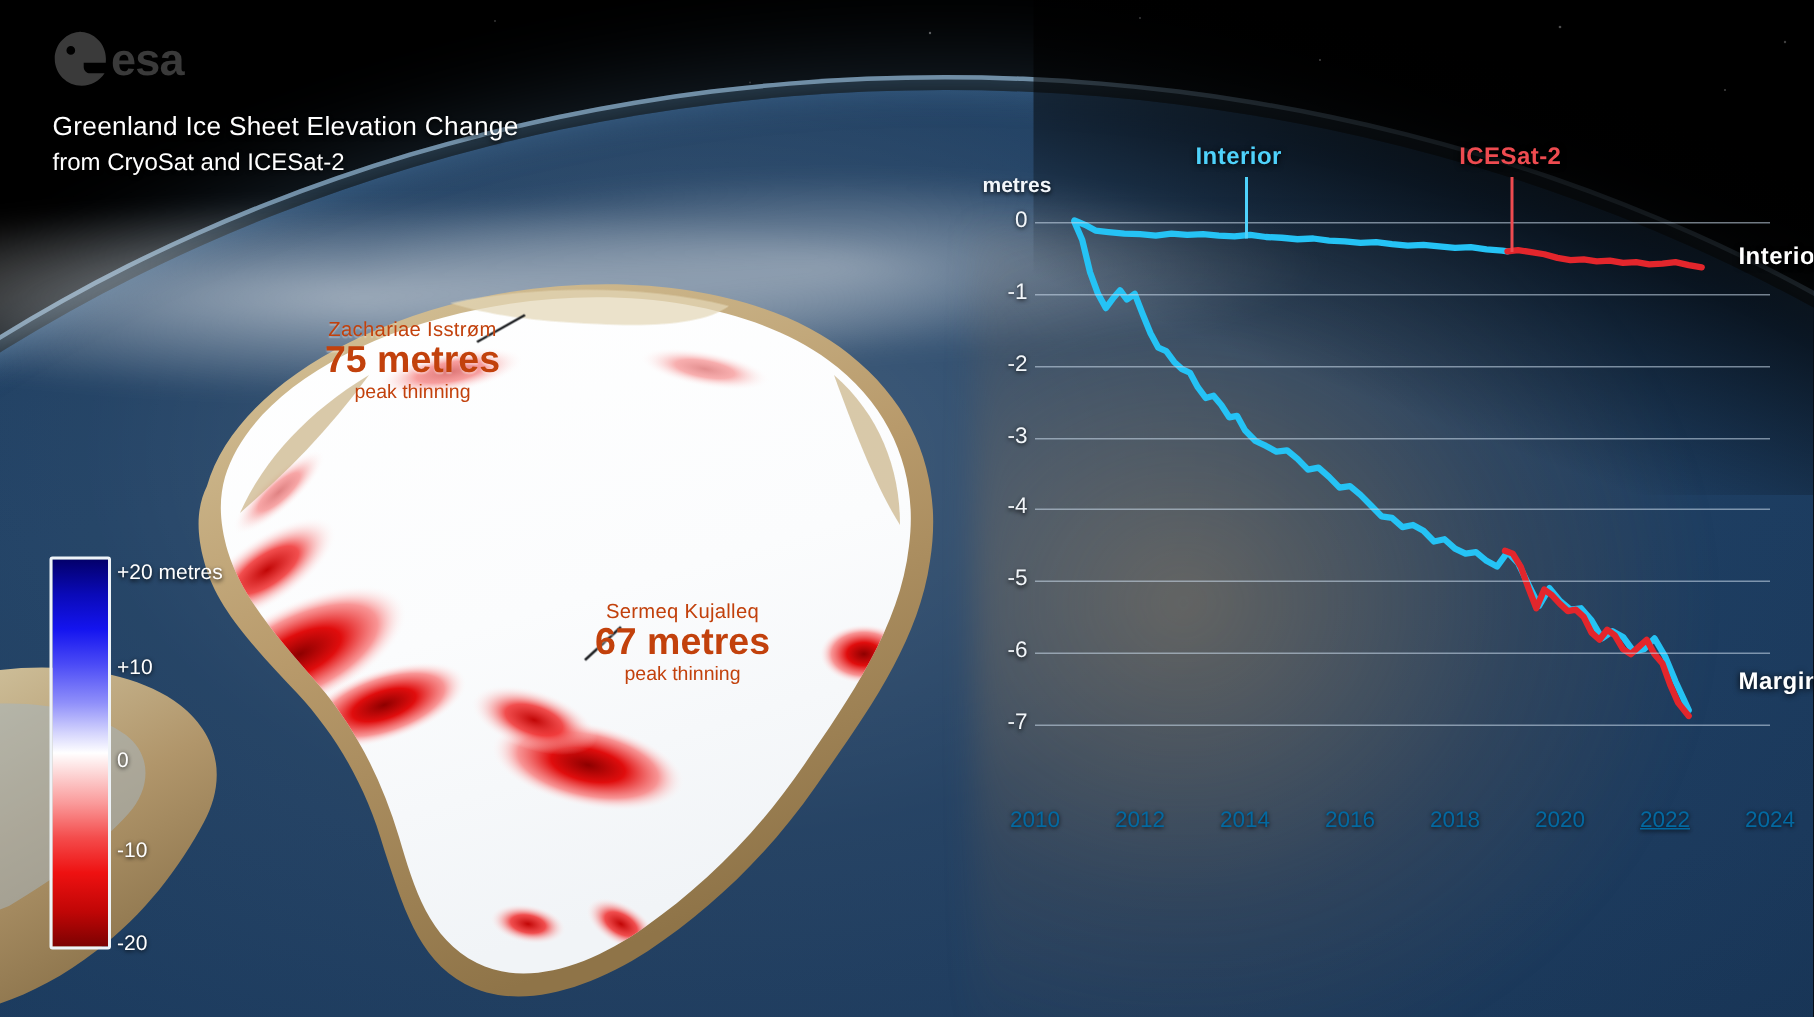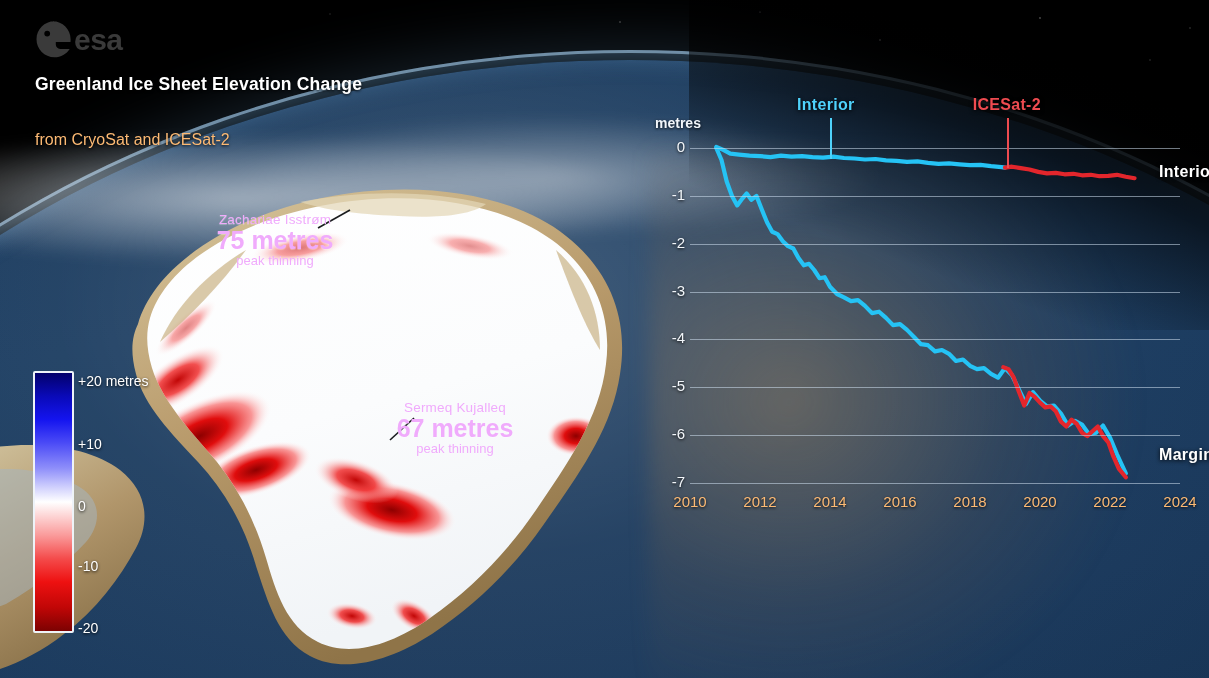--- a/index.html
+++ b/index.html
@@ -33,48 +33,48 @@
   }
   .nightshade{
     position:absolute;right:0;top:0;width:520px;height:330px;
     background:linear-gradient(200deg, rgba(0,0,0,.95) 30%, rgba(0,0,0,0) 72%);
     pointer-events:none;
   }
   .starfield{position:absolute;inset:0;opacity:.5;pointer-events:none;}
 
   
   .logo{position:absolute;left:34px;top:19px;width:112px;height:42px;}
-  .title{position:absolute;left:35px;top:74px;color:#fff;font-weight:bold;font-size:17.5px;letter-spacing:.2px;
+  .title{position:absolute;left:35px;top:74px;color:#fff;font-weight:normal;font-size:17.5px;letter-spacing:.2px;
          text-shadow:0 1px 3px rgba(0,0,0,.9);}
-  .subtitle{position:absolute;left:35px;top:100px;color:#fdba74;font-size:16px;font-weight:400;
-            text-shadow:0 1px 3px rgba(0,0,0,.9);margin-top:31px;}
+  .subtitle{position:absolute;left:35px;top:100px;color:#ffffff;font-size:16px;font-weight:400;
+            text-shadow:0 1px 3px rgba(0,0,0,.9);}
 
   
   .mapwrap{position:absolute;left:0;top:118px;width:690px;height:560px;}
-  .annot{position:absolute;color:#f0abfc;text-align:center;text-shadow:0 1px 1px rgba(255,255,255,.35);}
+  .annot{position:absolute;color:#c2410c;text-align:center;text-shadow:0 1px 1px rgba(255,255,255,.35);}
   .annot .name{font-size:13.5px;letter-spacing:.2px;}
   .annot .val{font-size:25px;font-weight:bold;margin-top:-1px;}
   .annot .sub{font-size:13px;margin-top:-2px;}
 
   
   .cbar{position:absolute;left:33px;top:371px;width:37px;height:258px;border:2px solid #eef3f8;border-radius:2px;
         background:linear-gradient(to bottom,
           #03006b 0%, #0a0ab8 9%, #1414ef 18%, #4a4af6 27%, #8f8ffa 37%,
           #d6d6fd 45%, #ffffff 50%, #fdd8d8 55%, #fa9a9a 63%,
           #f44b4b 72%, #ee1111 81%, #c00606 91%, #7c0202 100%);}
   .cbar-lbl{position:absolute;color:#fff;font-size:14px;text-shadow:0 1px 3px rgba(0,0,0,.9);}
 
   
   .chart{position:absolute;left:655px;top:110px;width:554px;height:410px;}
   .grid-line{position:absolute;left:35px;width:490px;height:1px;background:rgba(205,222,238,.55);}
   .ytick{position:absolute;left:0;width:30px;text-align:right;color:#f2f6fa;font-size:15px;
          text-shadow:0 1px 3px rgba(0,0,0,.85);}
   .ylab{position:absolute;color:#f2f6fa;font-size:14px;text-shadow:0 1px 3px rgba(0,0,0,.85);}
-  .xtick{position:absolute;color:#fdba74;font-size:15px;text-align:center;width:56px;
-         text-shadow:0 1px 3px rgba(0,0,0,.85);}
+  .xtick{position:absolute;color:#0369a1;font-size:15px;text-align:center;width:56px;
+         text-shadow:0 1px 3px rgba(0,0,0,.85);margin-top:45px;}
   .series-lbl{position:absolute;font-size:16px;font-weight:bold;letter-spacing:.3px;
               text-shadow:0 1px 4px rgba(0,0,0,.95);}
   .pointer{position:absolute;width:2px;}
   .endlabel{position:absolute;color:#fff;font-size:16px;font-weight:bold;letter-spacing:.3px;
             text-shadow:0 1px 4px rgba(0,0,0,.95);}
   svg{display:block;overflow:visible;}
 </style>
 </head>
 <body>
 
@@ -241,21 +241,21 @@
         <div class="ytick" style="top: 315.143px;">-6</div>
         <div class="ytick" style="top: 363px;">-7</div>
       </div>
     <div id="xticklayer">
         <div class="xtick" style="left: 7px; top: 383px;">2010</div>
         <div class="xtick" style="left: 77px; top: 383px;">2012</div>
         <div class="xtick" style="left: 147px; top: 383px;">2014</div>
         <div class="xtick" style="left: 217px; top: 383px;">2016</div>
         <div class="xtick" style="left: 287px; top: 383px;">2018</div>
         <div class="xtick" style="left: 357px; top: 383px;">2020</div>
-        <div class="xtick" style="left: 427px; top: 383px;">2022</div>
+        <div class="xtick" style="left: 427px; top: 383px; text-decoration: underline;">2022</div>
         <div class="xtick" style="left: 497px; top: 383px;">2024</div>
       </div>
 
     <svg id="plot" width="554" height="410">
         <polyline points="61.3,38.0 66.5,50.0 71.7,71.5 77.0,85.9 82.2,95.4 87.5,88.3 91.7,83.5 96.3,89.7 101.5,85.9 106.7,99.3 112.0,112.2 117.2,121.8 122.5,124.1 127.8,131.3 133.0,136.1 138.3,138.5 143.5,148.1 148.8,155.3 154.0,153.8 159.2,160.0 164.5,168.2 169.7,167.2 175.0,176.8 182.0,184.0 189.0,187.3 196.0,191.1 203.0,190.2 210.0,195.9 217.0,203.1 224.0,201.7 231.0,207.9 238.0,215.1 245.0,214.1 252.0,219.9 259.0,227.0 266.0,234.2 273.0,235.2 280.0,241.4 287.0,240.0 294.0,243.8 301.0,251.0 308.0,249.5 315.0,255.8 322.0,259.1 329.0,258.1 336.0,263.9 343.0,267.7 350.0,258.1 357.0,265.3 364.0,279.7 371.0,294.0 378.0,282.1 385.0,290.7 392.0,296.4 399.0,295.5 406.0,303.6 413.0,315.6 420.0,310.8 427.0,314.6 434.0,324.2 441.0,322.8 448.0,315.6 455.0,327.5 462.0,344.3 470.8,363.4" fill="none" stroke="#25c3f5" stroke-width="4.2" stroke-linejoin="round" stroke-linecap="round"></polyline>
         <polyline points="61.3,37.0 68.3,39.9 75.3,43.7 84.0,44.7 94.5,45.7 105.0,46.1 115.5,47.1 126.0,45.7 136.5,46.6 147.0,46.1 157.5,47.1 168.0,47.6 178.5,46.6 189.0,48.0 199.5,48.5 210.0,49.5 220.5,49.0 231.0,50.4 241.5,50.9 252.0,51.9 262.5,51.4 273.0,52.8 283.5,53.8 294.0,53.3 304.5,54.3 315.0,55.2 325.5,54.8 336.0,56.2 346.5,57.1 350.0,57.6" fill="none" stroke="#25c3f5" stroke-width="4.2" stroke-linejoin="round" stroke-linecap="round"></polyline>
         <polyline points="348.3,257.2 353.5,259.1 358.8,267.7 364.0,282.1 369.2,295.5 374.5,283.0 379.7,286.9 385.0,292.6 390.3,297.4 395.5,296.4 400.8,301.2 406.0,311.7 411.3,316.5 416.5,309.8 421.7,313.7 427.0,322.8 432.2,326.1 437.5,321.3 442.8,316.5 448.0,326.1 453.3,332.3 458.5,346.7 463.8,358.6 470.8,367.3" fill="none" stroke="#e3262c" stroke-width="4.2" stroke-linejoin="round" stroke-linecap="round"></polyline>
         <polyline points="350.0,57.6 357.0,56.7 365.8,58.1 374.5,59.5 383.3,61.9 392.0,63.4 400.8,62.9 409.5,64.3 418.3,63.8 427.0,65.3 435.8,64.8 444.5,66.2 453.3,65.8 462.0,64.8 470.8,66.7 479.5,68.2" fill="none" stroke="#e3262c" stroke-width="4.2" stroke-linejoin="round" stroke-linecap="round"></polyline>
       </svg>
 

